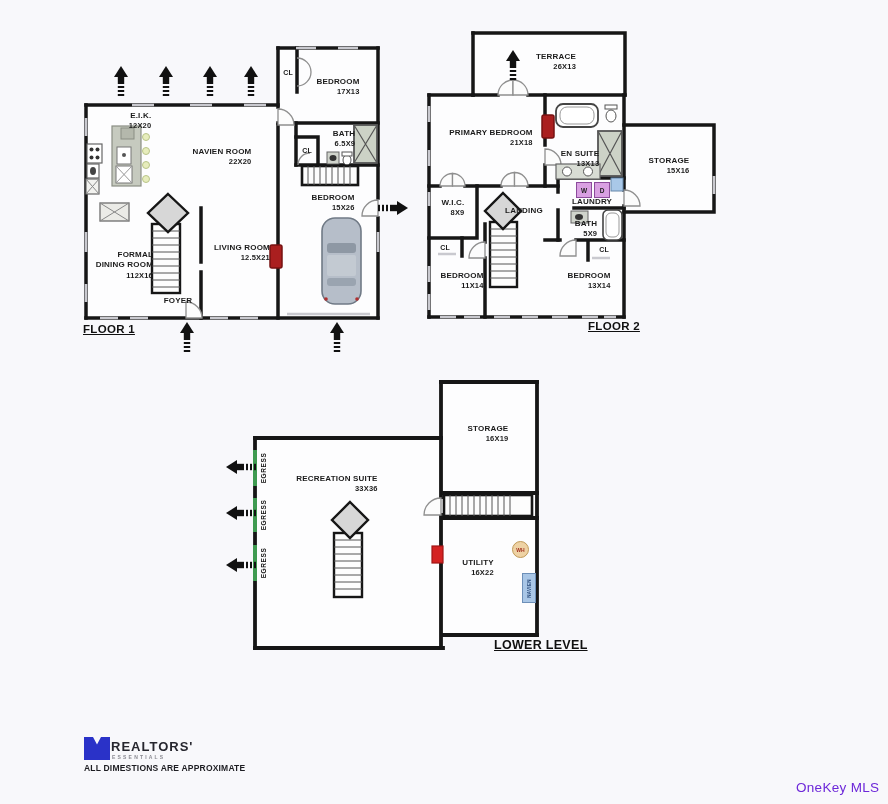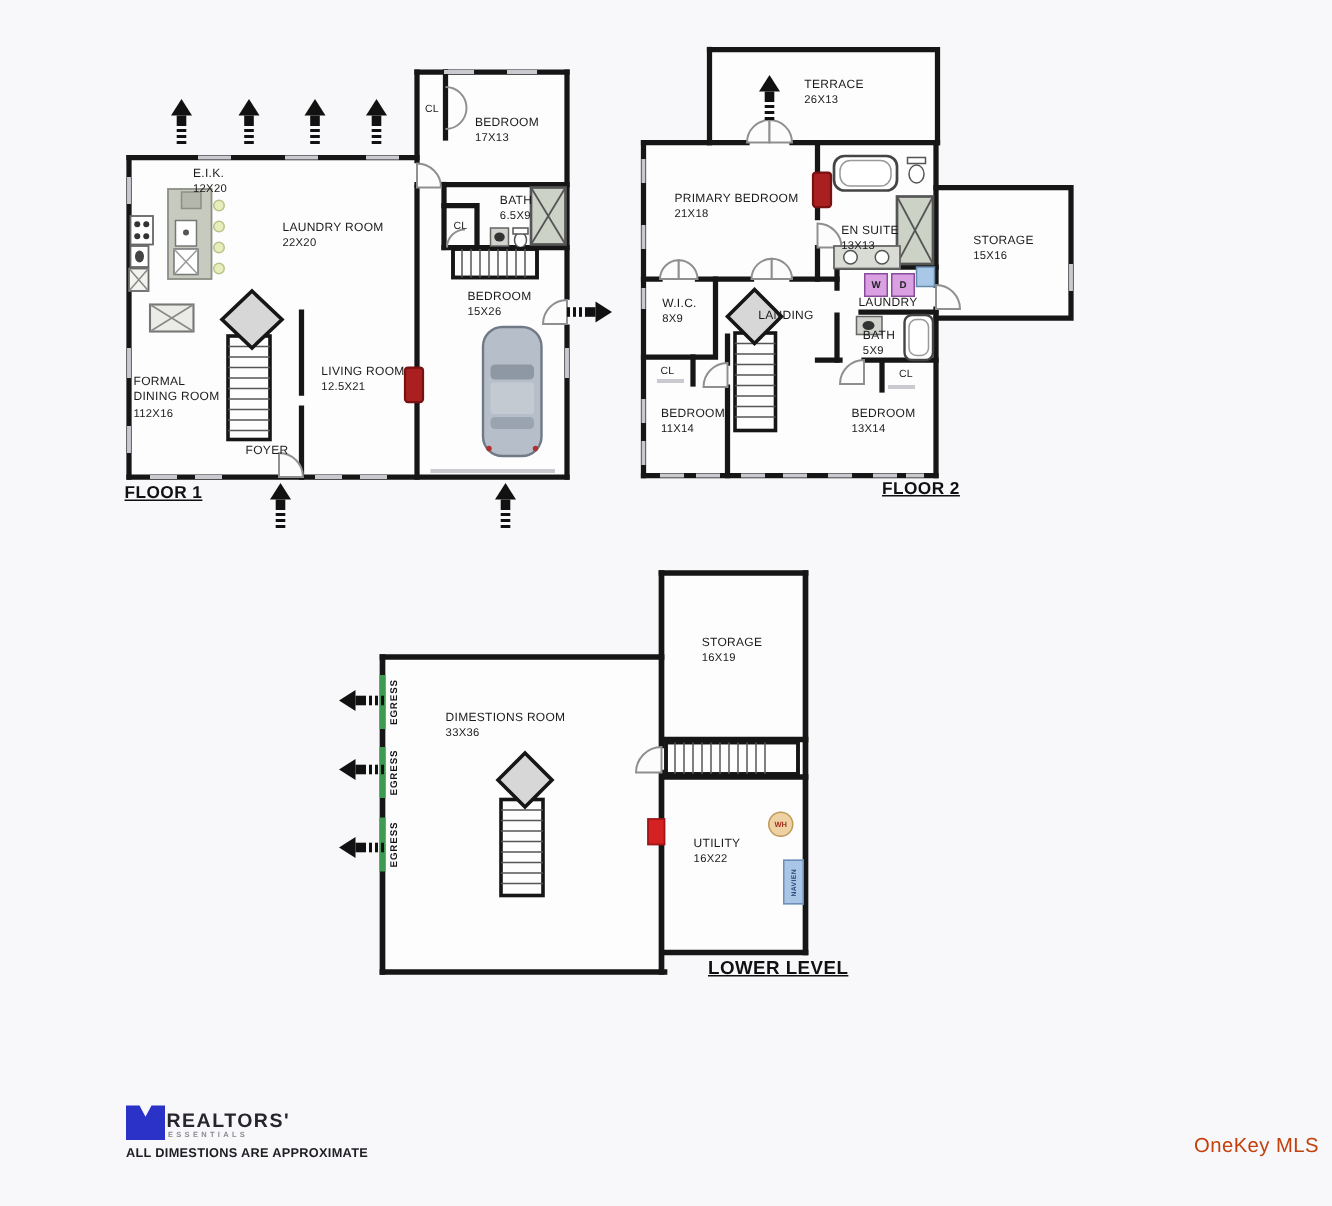--- a/index.html
+++ b/index.html
@@ -1,39 +1,39 @@
 <!DOCTYPE html>
 <html><head>
 <meta charset="utf-8">
 <style>
   html,body{margin:0;padding:0;background:#f8f8fb;}
   .canvas{position:relative;width:888px;height:804px;background:#f8f8fb;overflow:hidden;
           font-family:"Liberation Sans",sans-serif;}
   svg.plan{position:absolute;left:0;top:0;}
-  .lbl{position:absolute;transform:translate(-50%,-50%);text-align:left;font-weight:normal;
+  .lbl{position:absolute;transform:translate(-50%,-50%);text-align:right;font-weight:bold;
        font-size:8px;color:#1b1b1b;line-height:1.3;white-space:nowrap;letter-spacing:.2px;}
   .lbl .nm{display:block;}
   .lbl .dims{display:block;font-size:7.5px;}
   .lbl.wrap{white-space:normal;width:64px;}
   .lbl.cl{font-size:7px;}
   .floor-title{position:absolute;font-weight:bold;font-size:11.5px;color:#101010;letter-spacing:.3px;text-decoration:underline;}
-  .floor-title.big{font-size:12.5px;}
+  .floor-title.big{font-size:12.5px;margin-left:22px;}
   .egress{position:absolute;transform:translate(-50%,-50%) rotate(-90deg);font-size:6.5px;
           font-weight:bold;letter-spacing:.6px;color:#111;}
   .appl{position:absolute;width:14px;height:14px;background:#d9a0e2;border:1.5px solid #8b4b9b;
         display:flex;align-items:center;justify-content:center;font-size:6.5px;font-weight:bold;color:#222;}
   .wh{position:absolute;width:15px;height:15px;border-radius:50%;background:#eed2a4;border:1px solid #c09a58;
       display:flex;align-items:center;justify-content:center;font-size:5px;font-weight:bold;color:#a03020;}
   .navien{position:absolute;width:12px;height:28px;background:#a9c6e6;border:1px solid #6d8fb8;
           display:flex;align-items:center;justify-content:center;}
   .navien span{transform:rotate(-90deg);font-size:4.5px;font-weight:bold;color:#2a4a7a;letter-spacing:.3px;}
   .footer-brand{position:absolute;left:111px;top:739px;font-weight:bold;font-size:13px;color:#26262e;letter-spacing:1px;}
   .footer-sub{position:absolute;left:112px;top:754px;font-size:5px;color:#8a8a92;letter-spacing:2.2px;font-weight:bold;}
   .footer-disc{position:absolute;left:84px;top:763px;font-weight:bold;font-size:8.5px;color:#1d1d22;letter-spacing:.2px;}
-  .watermark{position:absolute;left:796px;top:756px;font-size:13.5px;color:#c2410c;letter-spacing:.3px;}
+  .watermark{position:absolute;left:796px;top:780px;font-size:13.5px;color:#6d28d9;letter-spacing:.3px;}
 </style>
 </head>
 <body>
 
 <div class="canvas">
 
 <svg class="plan" width="888" height="804" viewBox="0 0 888 804">
 
   <g>
     <rect x="86" y="105" width="192" height="213" fill="#fdfdfe"></rect>
@@ -247,21 +247,21 @@
   <g transform="translate(84,737)">
     <path d="M0,0 L9,0 L13,7.5 L17,0 L26,0 L26,23 L0,23 Z" fill="#2a32c8"></path>
   </g>
 </svg>
 
 <div class="lbl" style="left:140px;top:121px">
   <span class="nm">E.I.K.</span>
       <span class="dims">12X20</span>
     </div>
 <div class="lbl" style="left:222px;top:157px">
-  <span class="nm">LAUNDRY ROOM</span>
+  <span class="nm">NAVIEN ROOM</span>
       <span class="dims">22X20</span>
     </div>
 <div class="lbl" style="left:338px;top:87px">
   <span class="nm">BEDROOM</span>
       <span class="dims">17X13</span>
     </div>
 <div class="lbl" style="left:344px;top:139px">
   <span class="nm">BATH</span>
       <span class="dims">6.5X9</span>
     </div>
@@ -330,21 +330,21 @@
   <span>CL</span></div>
 <div class="appl" style="left:576px;top:182px">W</div>
 <div class="appl" style="left:594px;top:182px">D</div>
 <div class="floor-title" style="left:588px;top:320px">FLOOR 2</div>
 
 <div class="lbl" style="left:488px;top:434px">
   <span class="nm">STORAGE</span>
       <span class="dims">16X19</span>
     </div>
 <div class="lbl" style="left:337px;top:484px">
-  <span class="nm">DIMESTIONS ROOM</span>
+  <span class="nm">RECREATION SUITE</span>
       <span class="dims">33X36</span>
     </div>
 <div class="lbl" style="left:478px;top:568px">
   <span class="nm">UTILITY</span>
       <span class="dims">16X22</span>
     </div>
 <div class="egress" style="left:263px;top:468px">EGRESS</div>
 <div class="egress" style="left:263px;top:515px">EGRESS</div>
 <div class="egress" style="left:263px;top:563px">EGRESS</div>
 <div class="wh" style="left:512px;top:541px">WH</div>

